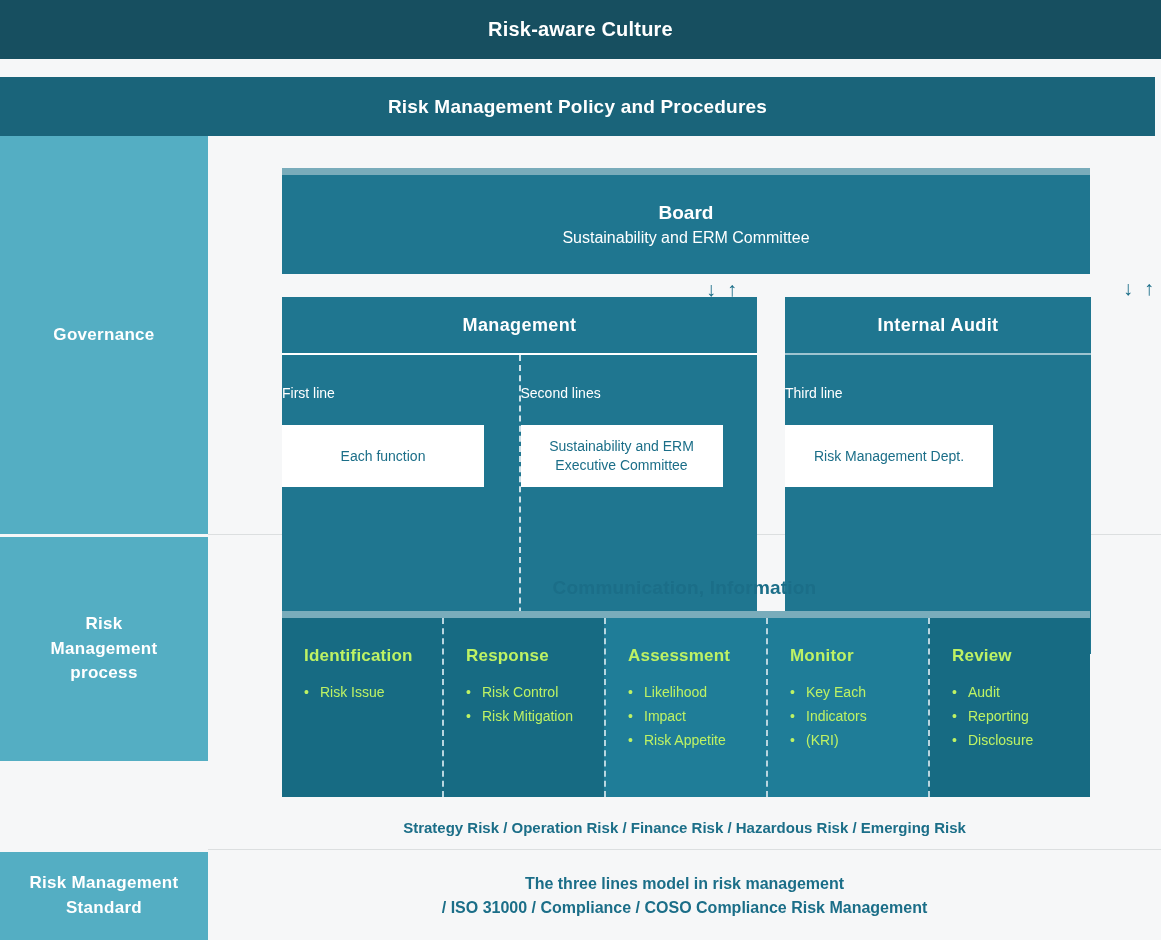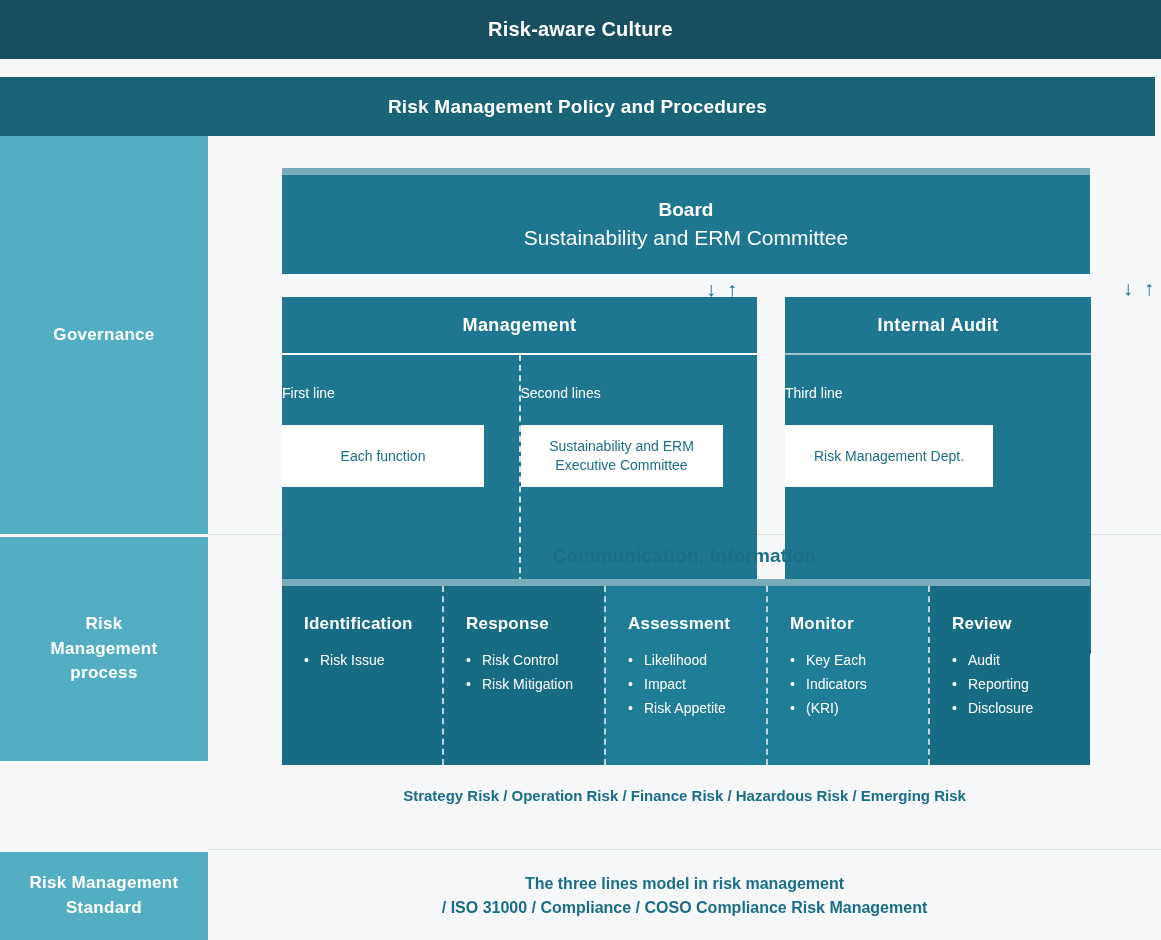--- a/index.html
+++ b/index.html
@@ -33,38 +33,38 @@
     text-align: center; font-size: 17px; font-weight: 700;
     line-height: 1.45; letter-spacing: .3px; padding: 0 8px;
   }
   .rail-gov   { top: 136px; height: 398px; }
   .rail-proc  { top: 537px; height: 224px; }
   .rail-std   { top: 852px; height: 88px; }
 
   
   .pane { position: absolute; left: 208px; width: 953px; }
   .pane-gov  { top: 136px;  height: 398px; }
-  .pane-proc { top: 524px;  height: 312px; }
+  .pane-proc { top: 556px;  height: 312px; }
   .pane-std  { top: 852px;  height: 88px; }
   .hrule {
     position: absolute; left: 208px; width: 953px; height: 1px;
     background: #dcdfe0;
   }
   .hrule-a { top: 534px; }
   .hrule-b { top: 849px; }
 
   
   .board {
     position: absolute; left: 74px; top: 32px; width: 808px; height: 106px;
     background: #1f7690; color: #fff;
     display: flex; flex-direction: column; align-items: center; justify-content: center;
     border-top: 7px solid #79acbb;
   }
   .board-title { font-size: 19px; font-weight: 700; margin-bottom: 5px; }
-  .board-sub   { font-size: 21px; font-weight: 400; }
+  .board-sub   { font-size: 16px; font-weight: 400; }
 
   
   .arrowpair {
     position: absolute; display: flex; gap: 11px; align-items: center;
     color: #1b6e88; font-size: 20px; line-height: 1; font-weight: 700;
   }
   .arrowpair-left  { left: 498px; top: 143px; }
   .arrowpair-right { left: 915px; top: 142px; }
   .arrow-h {
     position: absolute; left: 762px; top: 264px;
@@ -106,21 +106,21 @@
     text-align: center; color: #1b6e88;
     font-size: 19px; font-weight: 700; letter-spacing: .2px;
   }
 
   
   .proc {
     position: absolute; left: 74px; top: 55px; width: 808px; height: 186px;
     display: flex; border-top: 7px solid #79acbb;
   }
   .proc-col {
-    flex: 1; color: #ffffff; padding: 28px 0 0 22px;
+    flex: 1; color: #bef264; padding: 28px 0 0 22px;
   }
   .proc-col.dark  { background: #176b83; }
   .proc-col.light { background: #1f7d98; }
   .proc-col + .proc-col { border-left: 2px dashed #b9d6e0; }
   .proc-title { font-size: 17px; font-weight: 700; margin-bottom: 14px; letter-spacing: .2px; }
   .proc-list { list-style: none; }
   .proc-list li {
     font-size: 14px; line-height: 1.72; position: relative; padding-left: 16px;
   }
   .proc-list li::before {

